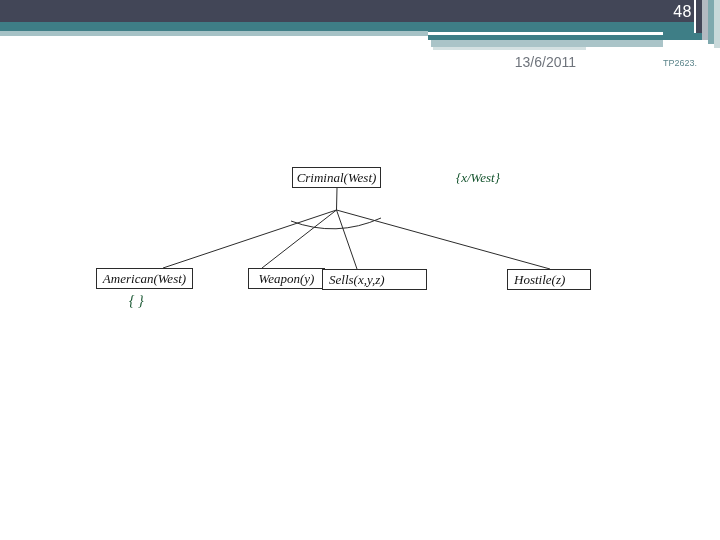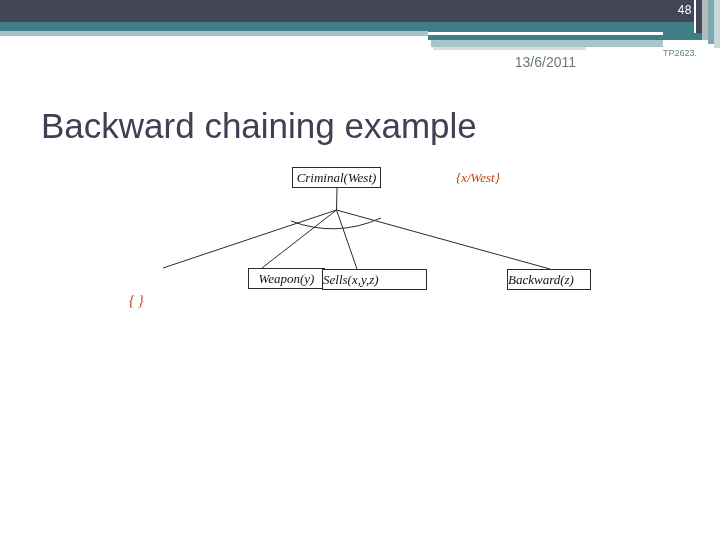--- a/index.html
+++ b/index.html
@@ -17,54 +17,54 @@
   .right-gray2{position:absolute;left:433px;top:47px;width:153px;height:3px;background:#d4e1e2;}
   
   .vs{position:absolute;top:0;}
   .vs1{left:694px;width:2px;height:33px;background:#ffffff;}
   .vs2{left:696px;width:6px;height:33px;background:#424657;}
   .vs3{left:702px;width:6px;height:40px;background:#b3bac1;}
   .vs4{left:708px;width:6px;height:44px;background:#7fa9ae;}
   .vs5{left:714px;width:6px;height:48px;background:#c9d9da;}
   .page-num{
     position:absolute;top:3px;right:28px;color:#ffffff;
-    font-size:12px;letter-spacing:0.5px;
+    font-size:16px;letter-spacing:0.5px;
   }
   
   .footer-date{
     position:absolute;top:54px;left:430px;width:146px;text-align:right;
     font-size:14px;color:#6f747c;
   }
   .footer-right{
-    position:absolute;top:47px;left:500px;width:197px;text-align:right;
+    position:absolute;top:57px;left:500px;width:197px;text-align:right;
     font-size:9px;color:#5d868c;line-height:13px;
   }
   
   .title{
     position:absolute;left:41px;top:106px;margin:0;
     font-size:35px;font-weight:normal;color:#3d4152;
     font-family:"Liberation Sans","DejaVu Sans",sans-serif;
     letter-spacing:0px;
   }
   
   .tree-lines{position:absolute;left:0;top:0;width:720px;height:540px;}
   .node{
     position:absolute;box-sizing:border-box;border:1px solid #2b2b2b;background:#ffffff;
     font-family:"Liberation Serif","DejaVu Serif",serif;font-style:italic;
     font-size:13px;color:#111;display:flex;align-items:center;justify-content:center;
   }
-  .node.left{justify-content:flex-start;}
+  .node.left{justify-content:flex-start;padding-left:6px;}
   .n-criminal{left:292px;top:167px;width:89px;height:21px;}
   .n-american{left:96px;top:268px;width:97px;height:21px;}
   .n-weapon{left:212px;top:268px;width:77px;height:21px;margin-left:36px;}
   .n-sells{left:322px;top:269px;width:105px;height:21px;}
   .n-hostile{left:507px;top:269px;width:84px;height:21px;}
   .free-label{
     position:absolute;font-family:"Liberation Serif","DejaVu Serif",serif;
-    font-style:italic;font-size:13px;color:#c2410c;white-space:nowrap;
+    font-style:italic;font-size:13px;color:#14532d;white-space:nowrap;
   }
   .l-subst{left:456px;top:170px;}
   .l-empty{left:129px;top:293px;font-size:14px;}
 </style>
 </head>
 <body>
 
 <div class="slide">
 
   <div class="bar-dark"></div>
@@ -80,34 +80,34 @@
   <div class="vs vs4"></div>
   <div class="vs vs5"></div>
 
   <span class="page-num">48</span>
 
   <div class="footer-date">13/6/2011</div>
   <div class="footer-right">
     <div>TP2623.</div>
   </div>
 
-  <h1 class="title">Backward chaining example</h1>
 
   <svg class="tree-lines" viewBox="0 0 720 540" xmlns="http://www.w3.org/2000/svg">
     <g stroke="#2b2b2b" stroke-width="1" fill="none">
       <line x1="337" y1="188" x2="336.5" y2="210"></line>
       <line x1="336.5" y1="210" x2="163" y2="268"></line>
       <line x1="336.5" y1="210" x2="262" y2="268"></line>
       <line x1="336.5" y1="210" x2="357" y2="269"></line>
       <line x1="336.5" y1="210" x2="550" y2="269"></line>
       <path d="M 291 221 Q 336 238 381 218"></path>
     </g>
   </svg>
 
   <div class="node n-criminal">Criminal(West)</div>
+  <div class="node n-american">American(West)</div>
   <div class="node n-weapon">Weapon(y)</div>
   <div class="node left n-sells">Sells(x,y,z)</div>
-  <div class="node left n-hostile">Backward(z)</div>
+  <div class="node left n-hostile">Hostile(z)</div>
 
   <div class="free-label l-subst">{x/West}</div>
   <div class="free-label l-empty">{ }</div>
 
 </div>
 
 </body></html>

